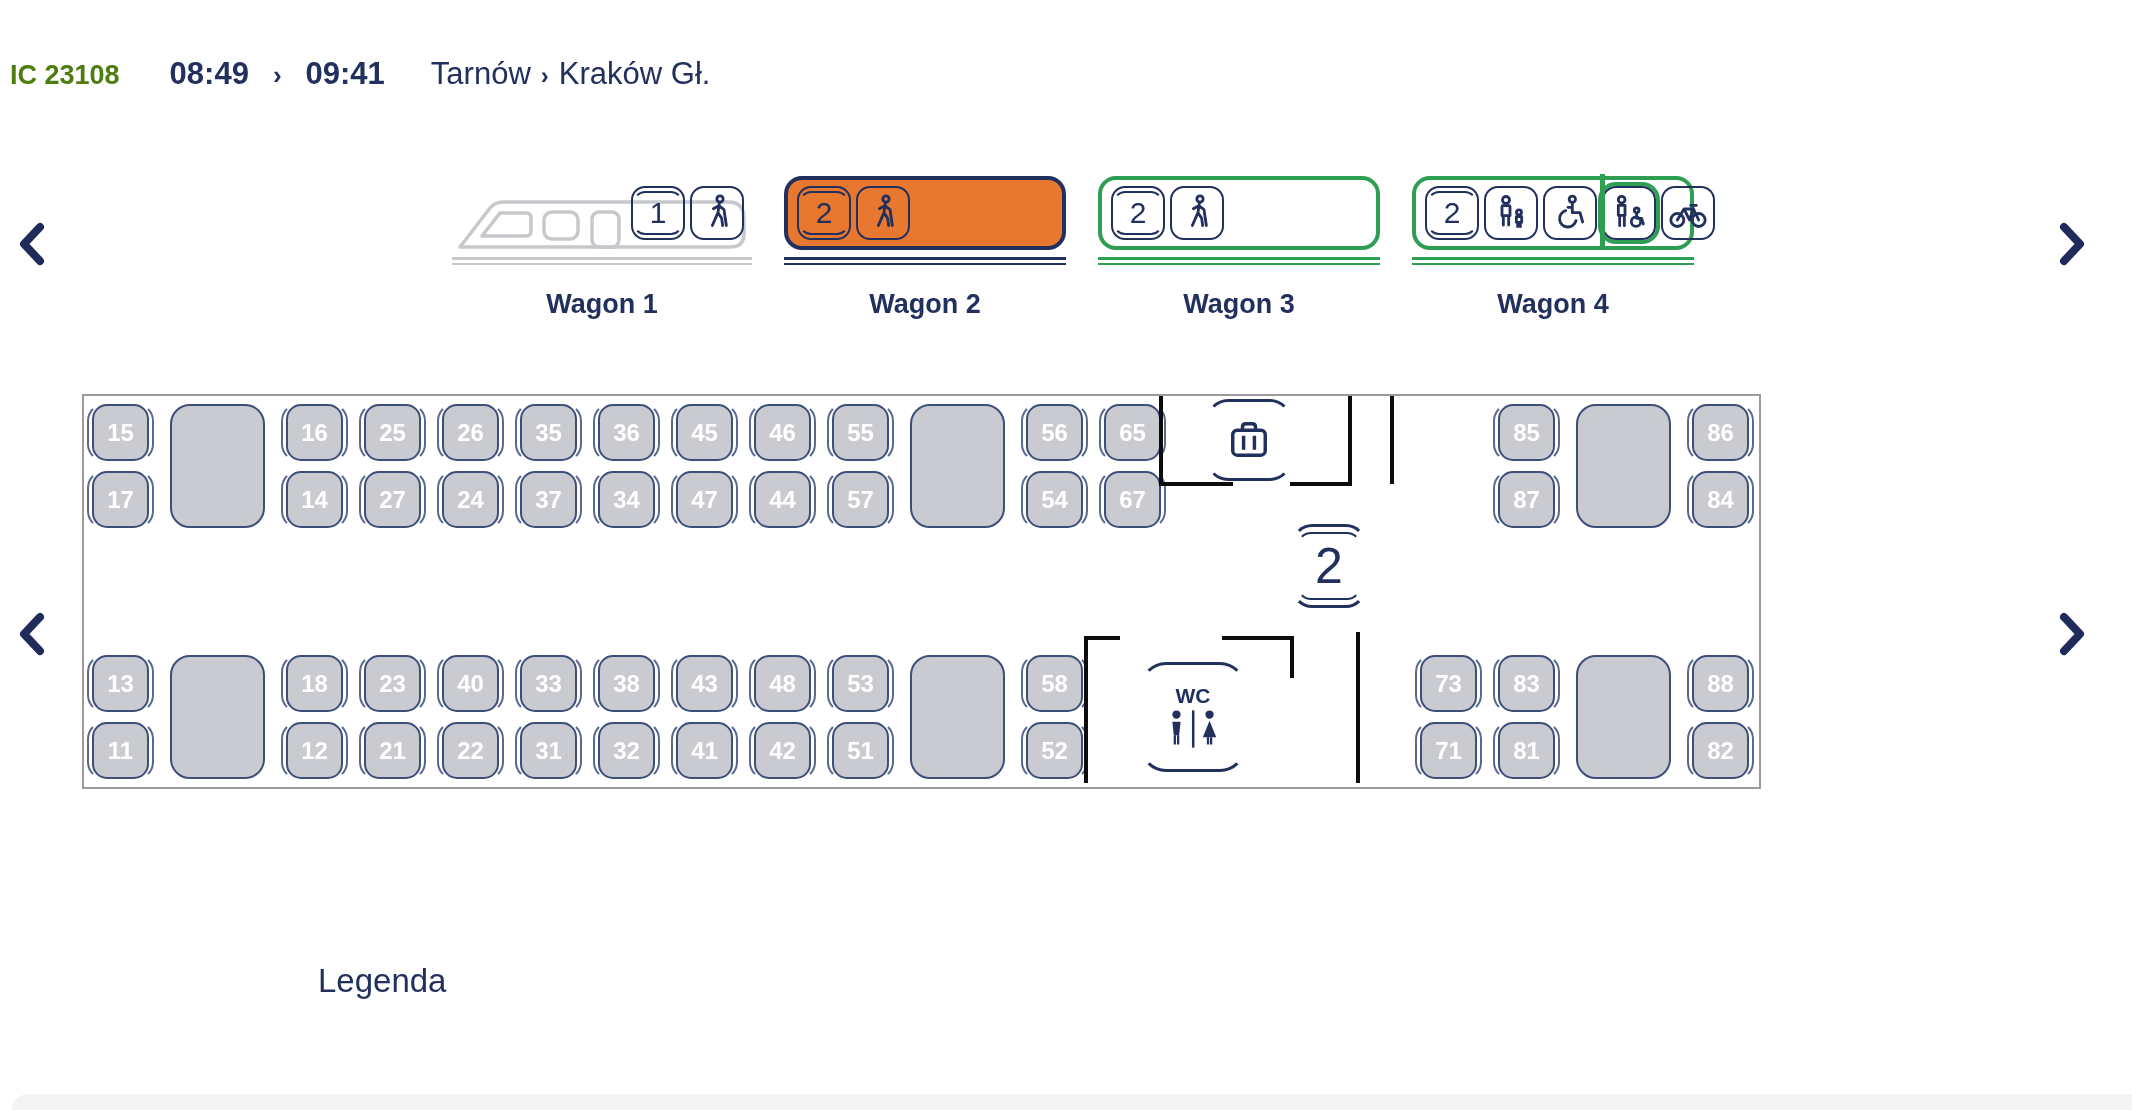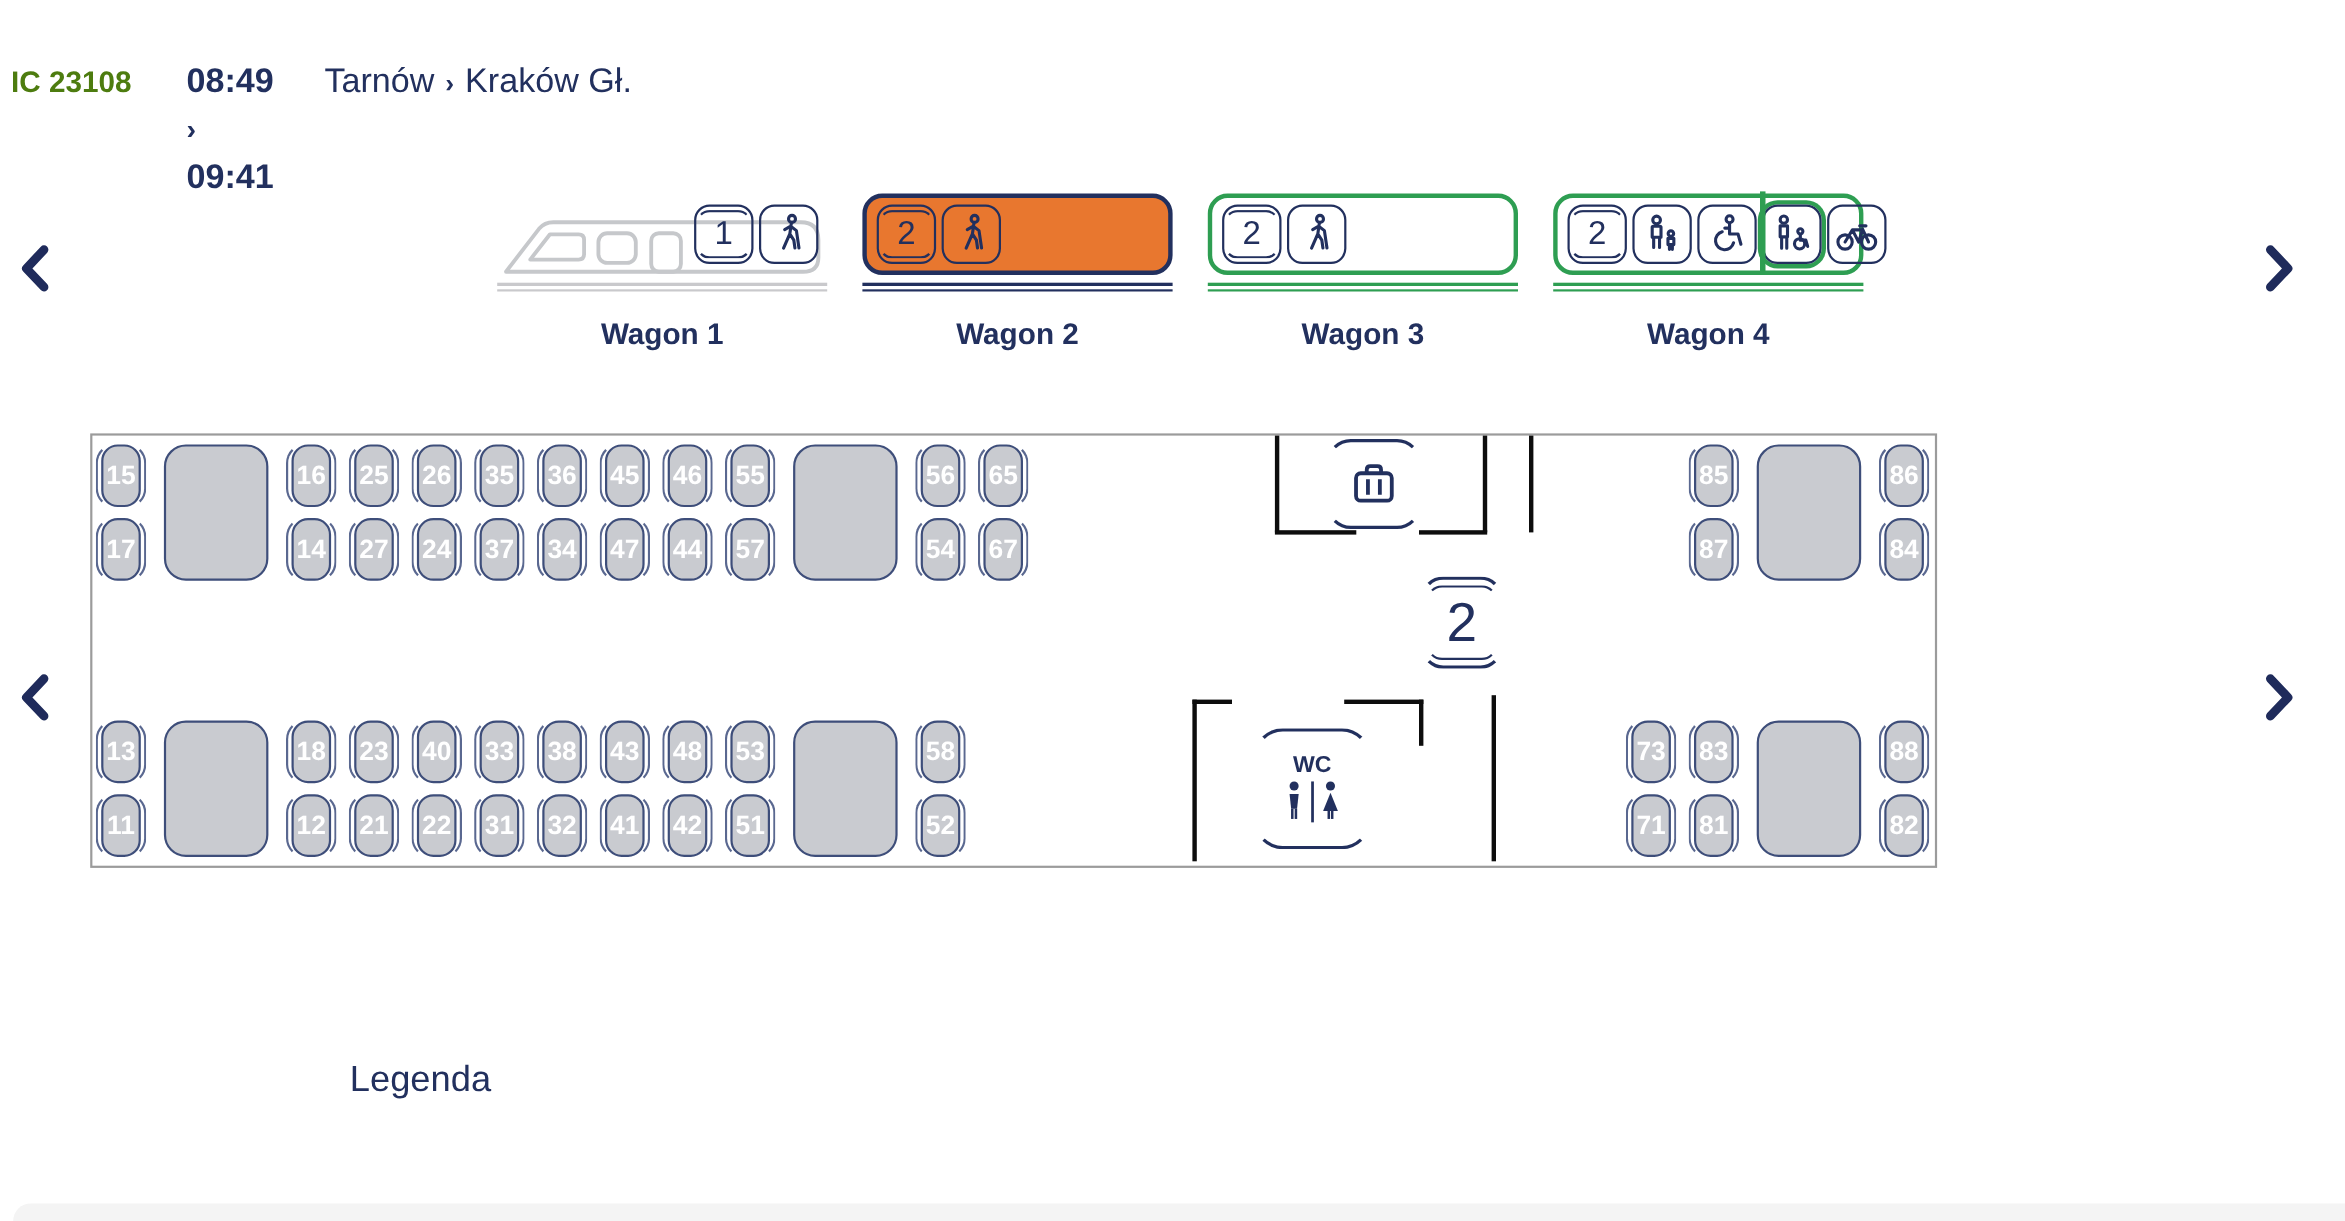--- a/index.html
+++ b/index.html
@@ -4,21 +4,21 @@
 <style>
   html,body{margin:0;padding:0;}
   body{
     width:2132px;height:1110px;position:relative;overflow:hidden;
     background:#ffffff;font-family:"Liberation Sans", sans-serif;color:#22305e;
   }
   
   .hdr{position:absolute;top:56px;left:10px;display:flex;align-items:baseline;}
   .hdr-train{font-size:27px;font-weight:700;color:#4d7c0f;}
   .hdr-date{font-size:31px;font-weight:700;color:#22305e;margin-left:50px;}
-  .hdr-time{font-size:31px;font-weight:700;color:#22305e;margin-left:50px;display:flex;align-items:baseline;gap:10px;flex-direction:column;}
+  .hdr-time{font-size:31px;font-weight:700;color:#22305e;margin-left:50px;display:flex;align-items:baseline;gap:24px;}
   .hdr-arrow{font-size:26px;font-weight:700;}
   .hdr-route{font-size:31px;font-weight:400;color:#22305e;margin-left:46px;display:flex;align-items:baseline;gap:10px;}
   .hdr-route .hdr-arrow{font-size:24px;}
   
   .chev{position:absolute;width:30px;height:44px;cursor:pointer;}
   .chev svg{display:block;}
   
   .wagons{position:absolute;left:452px;top:176px;display:flex;gap:32px;align-items:flex-end;}
   .wagon-item{display:flex;flex-direction:column;align-items:center;}
   .wagon-box{height:74px;width:282px;border-radius:18px;display:flex;align-items:center;
@@ -43,21 +43,21 @@
   .wagon-label{margin-top:24px;font-size:27px;font-weight:700;color:#22305e;}
   
   .wagon-map{position:absolute;left:82px;top:394px;width:1675px;height:391px;
     border:2px solid #9b9b9b;background:#ffffff;box-sizing:content-box;}
   .seat-row{position:absolute;display:flex;gap:21px;align-items:flex-start;}
   #top-left{left:8px;top:8px;}
   #top-right{right:10px;top:8px;}
   #bottom-left{left:8px;bottom:8px;}
   #bottom-right{right:10px;bottom:8px;}
   .seat-col{display:flex;flex-direction:column;gap:10px;}
-  .seat{position:relative;width:36px;height:57px;background:#c9cbd0;border:2.5px solid #3e4e7a;border-radius:15px;
+  .seat{position:relative;width:57px;height:57px;background:#c9cbd0;border:2.5px solid #3e4e7a;border-radius:15px;
     display:flex;align-items:center;justify-content:center;color:#ffffff;font-weight:700;font-size:24px;
     box-sizing:border-box;cursor:pointer;}
   .seat::before{content:"";position:absolute;left:-7px;right:-7px;top:-3px;bottom:-3px;
     border:2.5px solid #5a6890;border-radius:18px;border-top-color:transparent;border-bottom-color:transparent;}
   .tall{width:95px;height:124px;background:#c9cbd0;border:2.5px solid #3e4e7a;border-radius:20px;box-sizing:border-box;}
   .wall{position:absolute;background:#0d0d0d;}
   
   .bracket{position:absolute;border:3px solid #22305e;border-left-color:transparent;border-right-color:transparent;
     border-radius:22px;display:flex;flex-direction:column;align-items:center;justify-content:center;box-sizing:border-box;}
   #lugg-frame{left:1122px;top:3px;width:86px;height:82px;}

